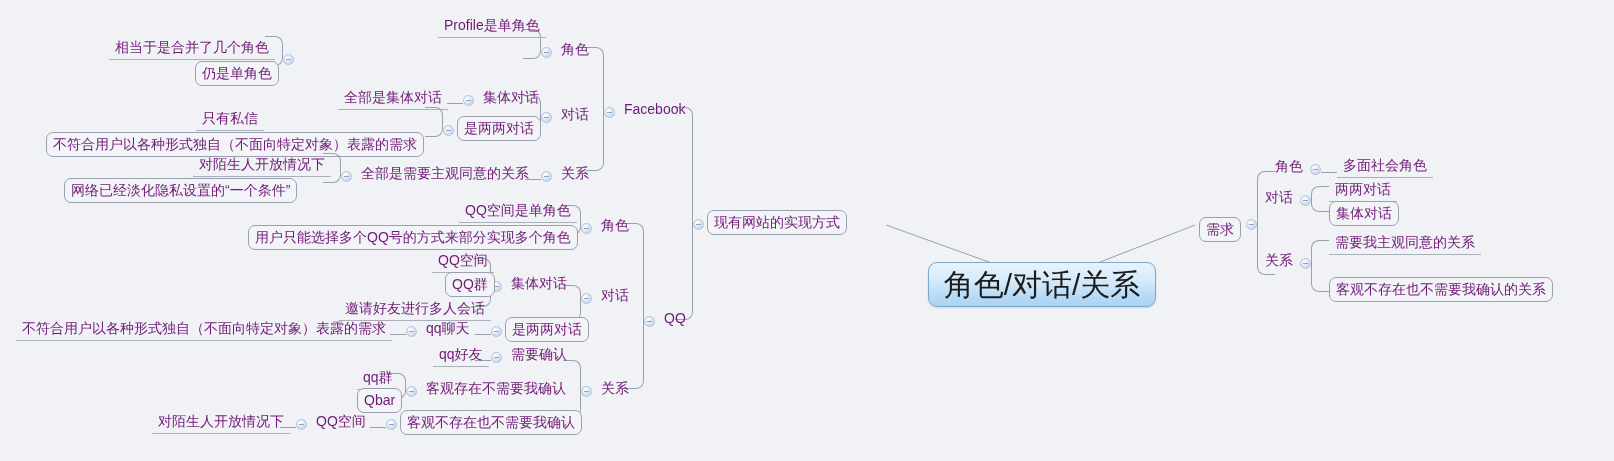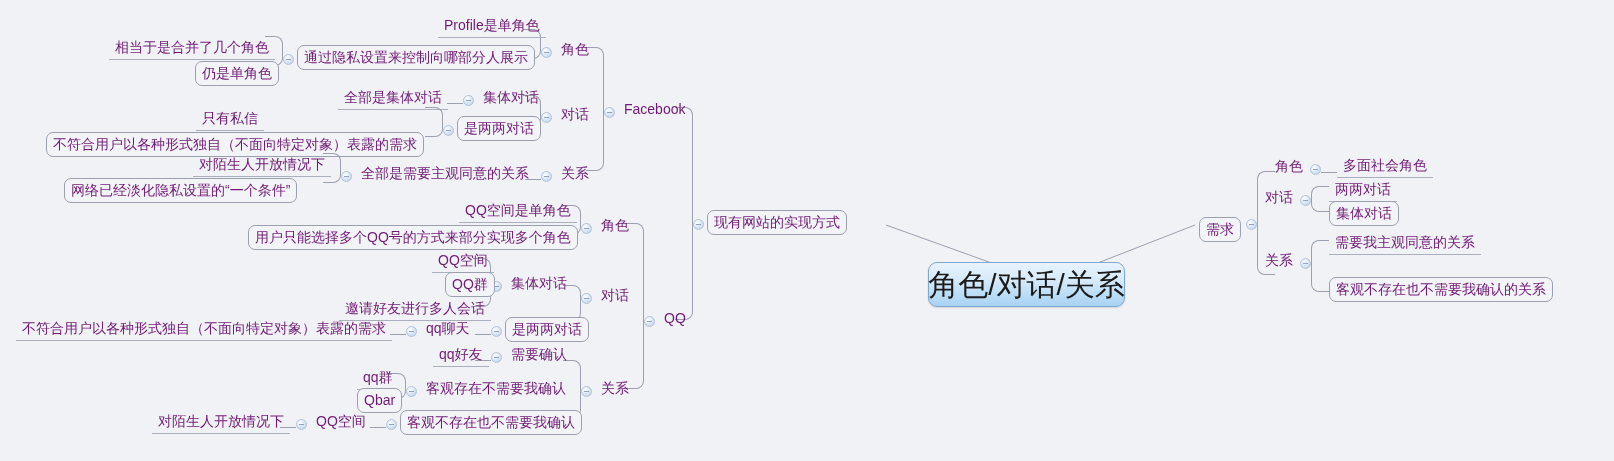--- a/index.html
+++ b/index.html
@@ -94,21 +94,21 @@
 </head>
 <body>
 
 <div id="canvas">
 
   <svg class="diag" style="left:0;top:0;width:1614px;height:461px;">
     <path d="M 886,225 L 1000,266" stroke="#9aa0ad" stroke-width="1" fill="none"></path>
     <path d="M 1195,225 L 1090,266" stroke="#9aa0ad" stroke-width="1" fill="none"></path>
   </svg>
 
-  <div class="root" style="left:928px;top:262px;width:197px;height:45px;display:flex;align-items:center;justify-content:center;">
+  <div class="root" style="left:928px;top:262px;width:228px;height:45px;display:flex;align-items:center;justify-content:center;">
     <span>角色/对话/关系</span>
   </div>
 
   <div class="node boxed" style="left:707px;top:210px;">
     <span>现有网站的实现方式</span>
   </div>
   <div class="dot" style="left:693px;top:219px;"></div>
 
   <div class="br br-right" style="left:675px;top:107px;width:18px;height:213px;"></div>
 
@@ -122,23 +122,20 @@
   <div class="node plain" style="left:555px;top:38px;">
     <span>角色</span>
   </div>
   <div class="dot" style="left:541px;top:47px;"></div>
   <div class="br br-right" style="left:523px;top:29px;width:18px;height:30px;"></div>
 
   <div class="node leaf" style="left:438px;top:14px;">
     <span>Profile是单角色</span>
   </div>
 
-  <div class="node boxed" style="left:297px;top:45px;">
-    <span>通过隐私设置来控制向哪部分人展示</span>
-  </div>
   <div class="dot" style="left:283px;top:54px;"></div>
   <div class="br br-right" style="left:265px;top:36px;width:18px;height:30px;"></div>
 
   <div class="node leaf" style="left:109px;top:36px;">
     <span>相当于是合并了几个角色</span>
   </div>
   <div class="node boxed" style="left:195px;top:61px;">
     <span>仍是单角色</span>
   </div>
 

